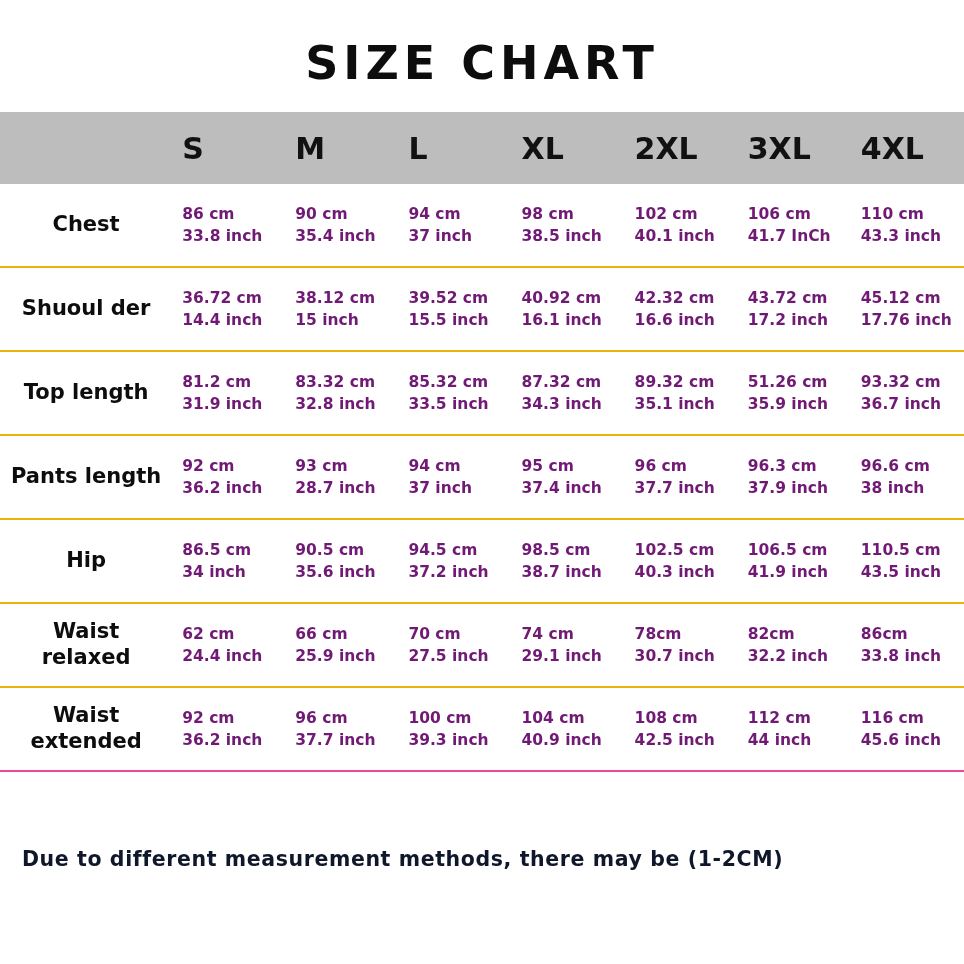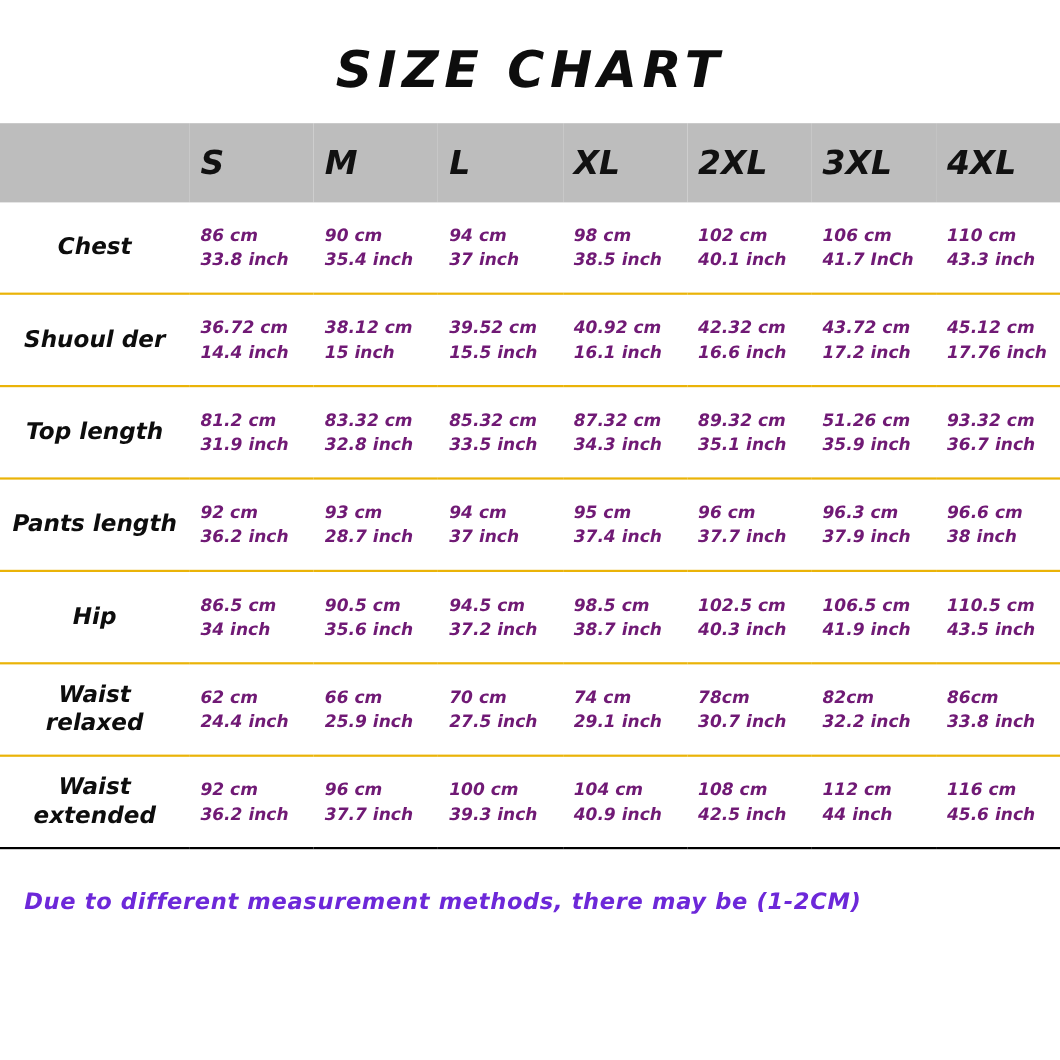--- a/index.html
+++ b/index.html
@@ -12,21 +12,20 @@
     background: #ffffff;
     font-family: "DejaVu Sans", sans-serif;
     color: #111111;
     overflow: hidden;
   }
   .page {
     width: 964px;
     height: 904px;
     position: relative;
     box-sizing: border-box;
-    font-style: italic;
   }
   .title {
     text-align: center;
     font-size: 46px;
     font-weight: bold;
     letter-spacing: 5px;
     padding-top: 36px;
     padding-bottom: 22px;
     color: #0d0d0d;
   }
@@ -52,21 +51,21 @@
   thead th.size-head {
     padding-left: 10px;
   }
   thead th.corner {
     text-align: left;
   }
   tbody tr {
     border-bottom: 2px solid #eab308;
   }
   tbody tr:last-child {
-    border-bottom: 2px solid #000000;
+    border-bottom: 2px solid #ec4899;
   }
   tbody td {
     padding: 0;
     height: 82px;
     vertical-align: middle;
   }
   td.row-label {
     text-align: center;
     font-size: 21px;
     font-weight: bold;
@@ -83,21 +82,22 @@
     white-space: nowrap;
   }
   .cell-cm { display: block; }
   .cell-in { display: block; }
   .note {
     padding: 26px 22px 0 22px;
     font-size: 20.5px;
     font-weight: bold;
     letter-spacing: 0.6px;
     line-height: 2.1;
-    color: #6d28d9;
+    color: #0f172a;
+    margin-top: 40px;
   }
   .note-line { display: block; }
 </style>
 </head>
 <body>
 
 <div class="page">
 
   <div class="title">SIZE CHART</div>
 

